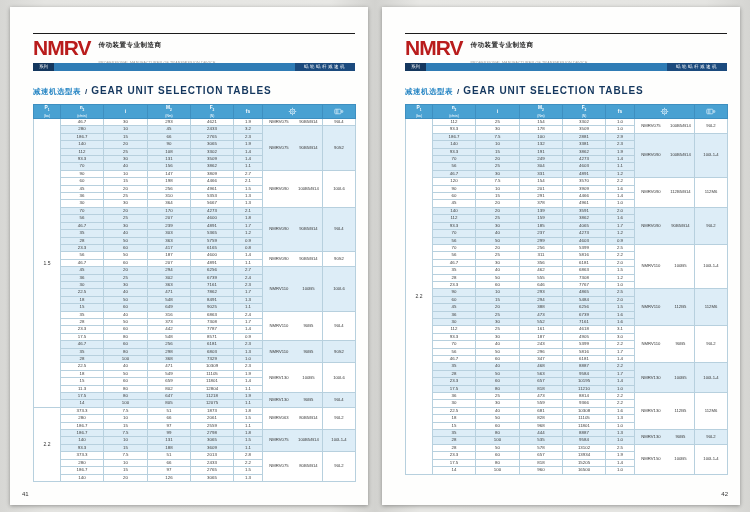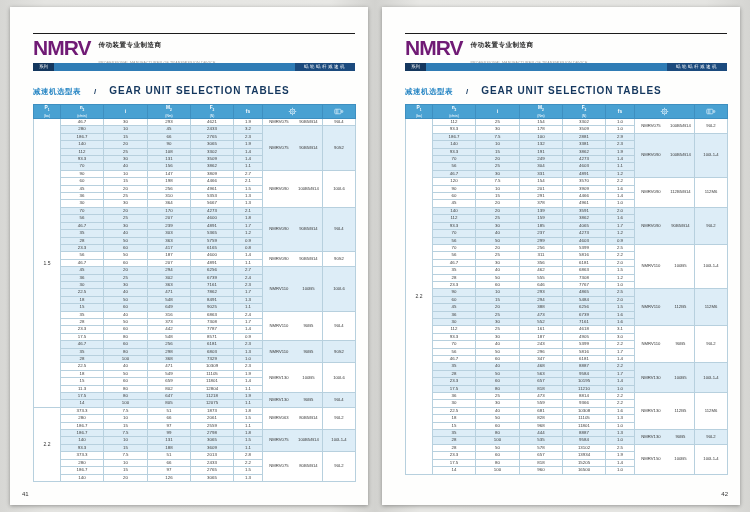--- a/index.html
+++ b/index.html
@@ -10,29 +10,29 @@
   }
   .page{
     position:absolute;top:7px;width:358px;height:498px;background:#fefefd;
     box-shadow:0 1px 4px rgba(0,0,0,.35);
   }
   .page-left{left:10px;}
   .page-right{left:382px;}
   .page-inner{position:absolute;left:23px;right:13px;top:0;}
   .top-rule{margin-top:26px;border-top:1.5px solid #1c1c1c;height:0;}
   .brand-row{display:flex;align-items:flex-start;margin-top:4px;height:22px;}
-  .logo{font-size:21px;font-weight:bold;color:#701a75;letter-spacing:-1px;line-height:20px;}
+  .logo{font-size:21px;font-weight:bold;color:#b91c1c;letter-spacing:-1px;line-height:20px;}
   .taglines{margin-left:8px;padding-top:3px;}
   .tagline-cn{font-size:6.5px;font-weight:bold;color:#2a2a2a;letter-spacing:.5px;}
   .tagline-en{font-size:3.6px;color:#979797;margin-top:1.5px;display:inline-block;border-bottom:.4px solid #cfcfcf;padding-bottom:1px;letter-spacing:.2px;}
   .series-bar{display:flex;height:8px;margin-top:3px;}
   .series-label{background:#14375e;color:#fff;font-size:4.5px;line-height:8px;padding:0 6px;}
   .bar-mid{flex:1;background:#2f7cb5;}
   .product-label{background:#1b4a7d;color:#fff;font-size:4.5px;line-height:8px;padding:0 9px;letter-spacing:1.5px;}
-  .section-title{margin-top:14px;display:flex;align-items:baseline;gap:13px;}
+  .section-title{margin-top:14px;display:flex;align-items:baseline;gap:4px;}
   .title-cn{color:#2e8ac6;font-size:7.5px;font-weight:bold;letter-spacing:.5px;}
   .title-sep{color:#14375e;font-size:8px;font-weight:bold;}
   .title-en{color:#14375e;font-size:10px;font-weight:bold;letter-spacing:.9px;}
   table.sel-table{margin-top:7px;border-collapse:collapse;width:322px;table-layout:fixed;border:1px solid #8fb6ca;}
   .sel-table th{
     background:#49a1d2;color:#fff;height:13px;font-size:4.8px;font-weight:bold;
     border:1px solid #3e8fc0;padding:0;text-align:center;vertical-align:middle;
   }
   .sel-table th .sym{font-size:4.8px;line-height:5.5px;}
   .sel-table th .sym sub{font-size:3.2px;}

